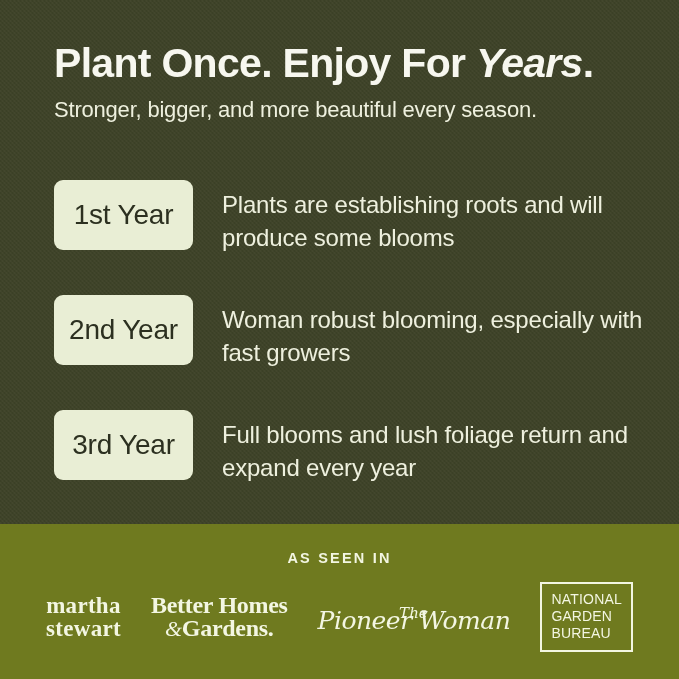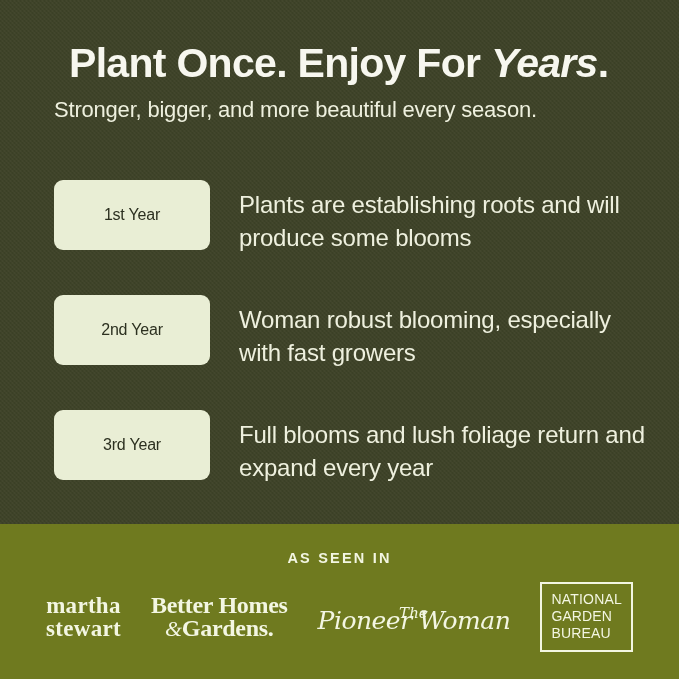--- a/index.html
+++ b/index.html
@@ -31,21 +31,21 @@
     background-image:
       linear-gradient(45deg, rgba(255,255,255,0.022) 25%, transparent 25%, transparent 50%, rgba(255,255,255,0.022) 50%, rgba(255,255,255,0.022) 75%, transparent 75%, transparent),
       linear-gradient(135deg, rgba(0,0,0,0.05) 25%, transparent 25%, transparent 50%, rgba(0,0,0,0.05) 50%, rgba(0,0,0,0.05) 75%, transparent 75%, transparent);
     background-size: 4px 4px, 4px 4px;
     box-sizing: border-box;
     padding: 0 54px;
   }
 
   .headline {
     position: absolute;
-    left: 69px;
+    left: 54px;
     top: 40px;
     margin: 0;
     font-size: 41px;
     line-height: 47px;
     font-weight: 700;
     letter-spacing: -0.7px;
     color: #f7f7ef;
     white-space: nowrap;
   }
   .headline .years {
@@ -76,29 +76,29 @@
     display: flex;
     align-items: flex-start;
     margin-bottom: 41px;
   }
   .row:last-child {
     margin-bottom: 0;
   }
 
   .year-badge {
     flex: 0 0 auto;
-    width: 156px;
+    width: 139px;
     height: 70px;
     box-sizing: border-box;
     background: #e9eed5;
     border-radius: 9px;
     display: flex;
     align-items: center;
     justify-content: center;
-    font-size: 16px;
+    font-size: 28px;
     font-weight: 400;
     letter-spacing: -0.2px;
     color: #2c3020;
   }
 
   .row-text {
     flex: 1 1 auto;
     margin-left: 29px;
     padding-top: 8px;
     font-size: 24px;

